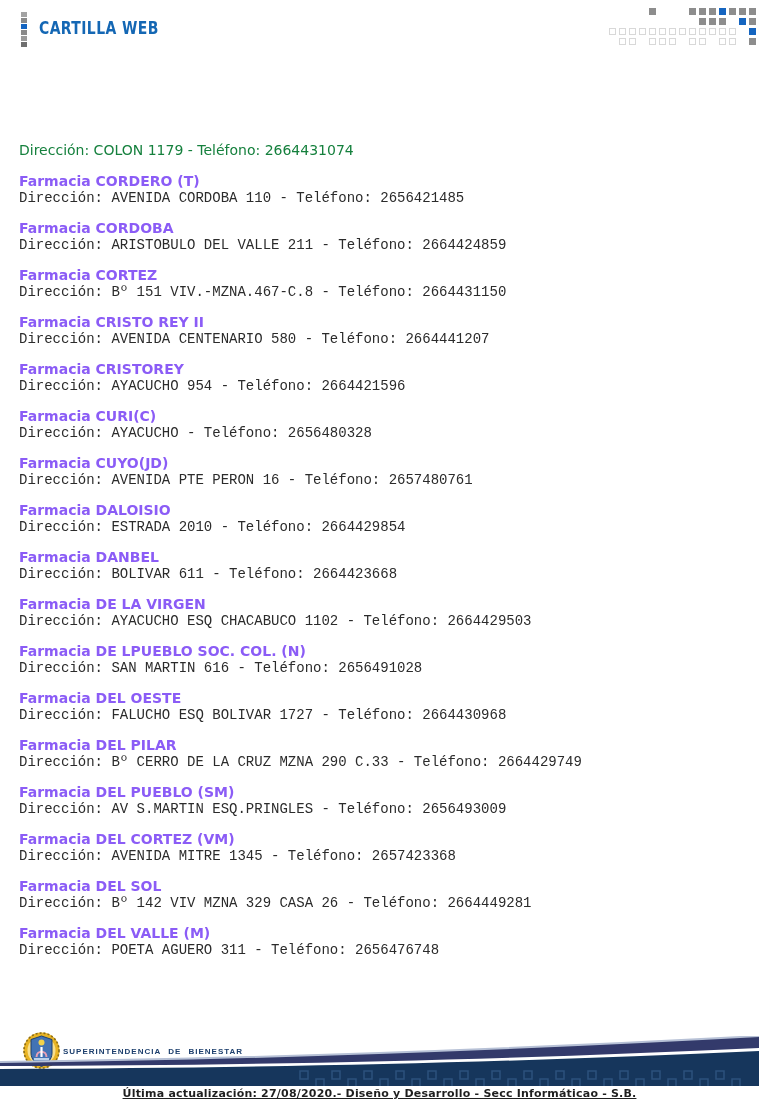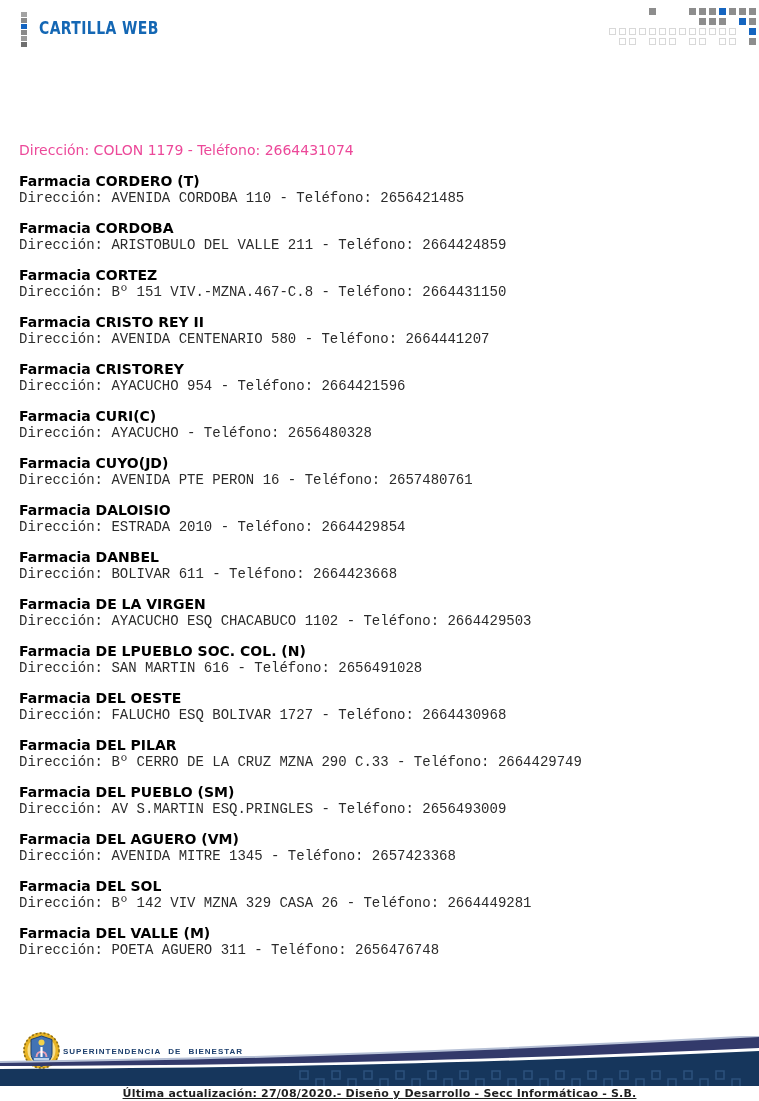--- a/index.html
+++ b/index.html
@@ -19,23 +19,23 @@
   .mosaic { position:absolute; top:8px; right:3px; display:flex; flex-direction:column; gap:3px; }
   .mosaic-row { display:flex; gap:3px; justify-content:flex-end; }
   .mc { width:7px; height:7px; }
   .mc.g { background:#8d8d8d; }
   .mc.b { background:#1565c0; }
   .mc.o { border:1px solid #d8d8d8; background:transparent; }
   .mc.e { visibility:hidden; }
 
   
   .main { position:absolute; top:142px; left:19px; right:10px; }
-  .orphan-line { font-size:14px; line-height:17px; color:#ec4899; margin-bottom:14px; }
+  .orphan-line { font-size:14px; line-height:17px; color:#15803d; margin-bottom:14px; }
   .entry { margin-bottom:13px; }
-  .entry-title { font-size:14px; line-height:17px; font-weight:bold; color:#000000; }
+  .entry-title { font-size:14px; line-height:17px; font-weight:bold; color:#8b5cf6; }
   .entry-address { font-size:14px; line-height:17px; color:#2b2b2b;font-family:Liberation Mono, monospace; }
 
   
   .footer { position:absolute; bottom:0; left:0; width:759px; height:75px; background:#fff; }
   .crest { position:absolute; left:21px; top:3px; }
   .org-name { position:absolute; left:63px; top:21px; font-family:Liberation Sans, sans-serif;
               font-weight:bold; font-size:8px; letter-spacing:1px; word-spacing:4px;
               color:#1d3f6d; white-space:nowrap; }
   .swoosh { position:absolute; left:0; top:10px; width:759px; height:50px; display:block; }
   .update-note { position:absolute; top:61px; left:0; width:100%; text-align:center;
@@ -197,21 +197,21 @@
     <h3 class="entry-title">Farmacia DEL PILAR</h3>
     <p class="entry-address">Dirección: Bº CERRO DE LA CRUZ MZNA 290 C.33 - Teléfono: 2664429749</p>
   </section>
 
   <section class="entry">
     <h3 class="entry-title">Farmacia DEL PUEBLO (SM)</h3>
     <p class="entry-address">Dirección: AV S.MARTIN ESQ.PRINGLES - Teléfono: 2656493009</p>
   </section>
 
   <section class="entry">
-    <h3 class="entry-title">Farmacia DEL AGUERO (VM)</h3>
+    <h3 class="entry-title">Farmacia DEL CORTEZ (VM)</h3>
     <p class="entry-address">Dirección: AVENIDA MITRE 1345 - Teléfono: 2657423368</p>
   </section>
 
   <section class="entry">
     <h3 class="entry-title">Farmacia DEL SOL</h3>
     <p class="entry-address">Dirección: Bº 142 VIV MZNA 329 CASA 26 - Teléfono: 2664449281</p>
   </section>
 
   <section class="entry">
     <h3 class="entry-title">Farmacia DEL VALLE (M)</h3>

